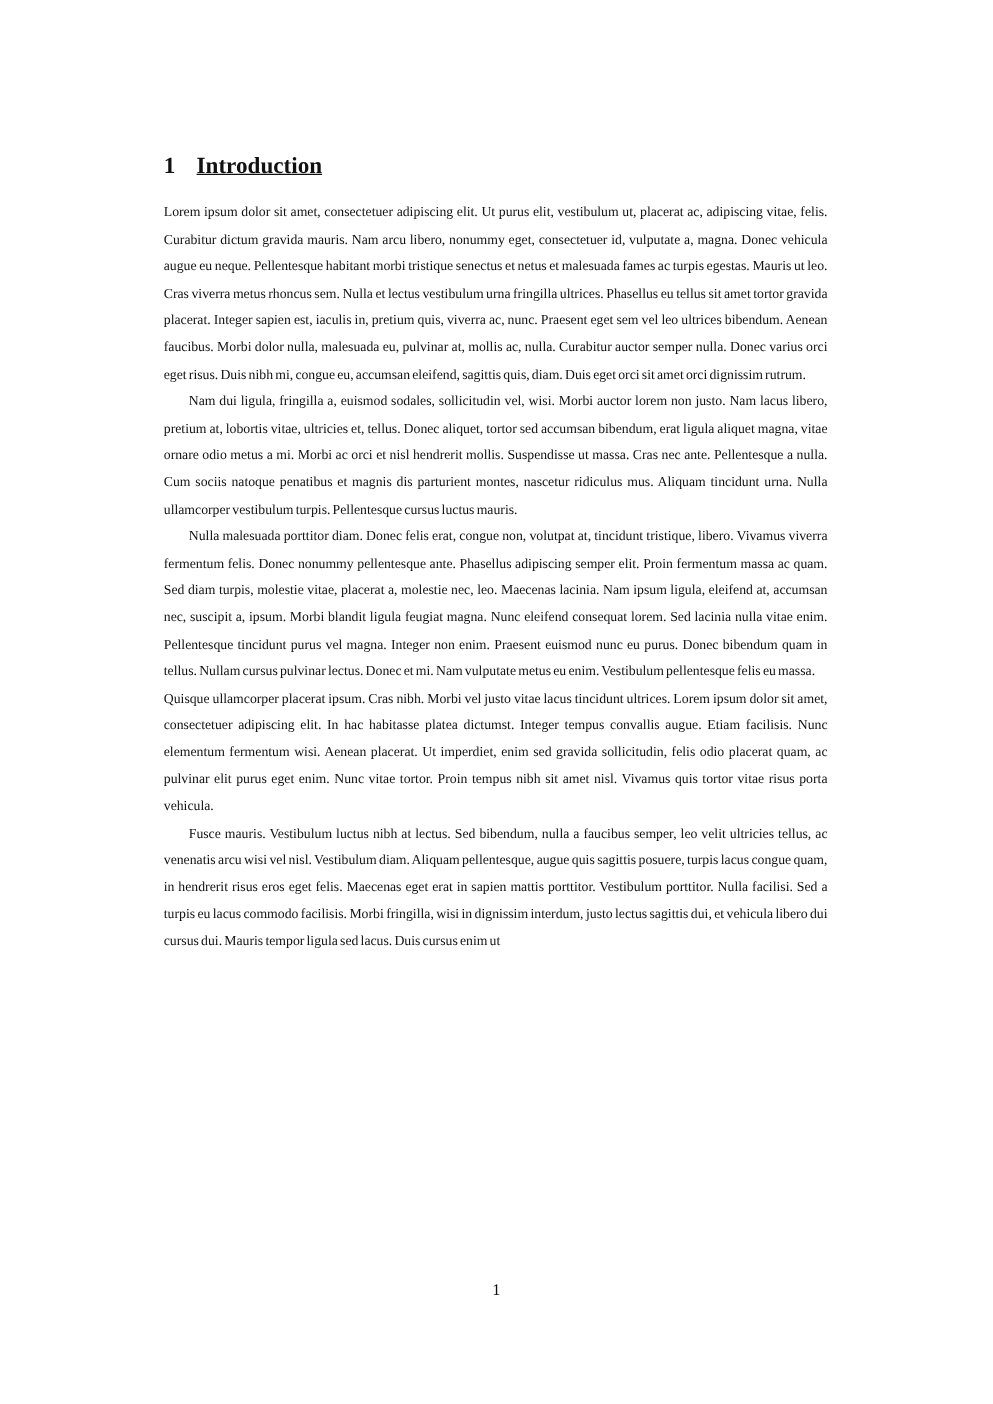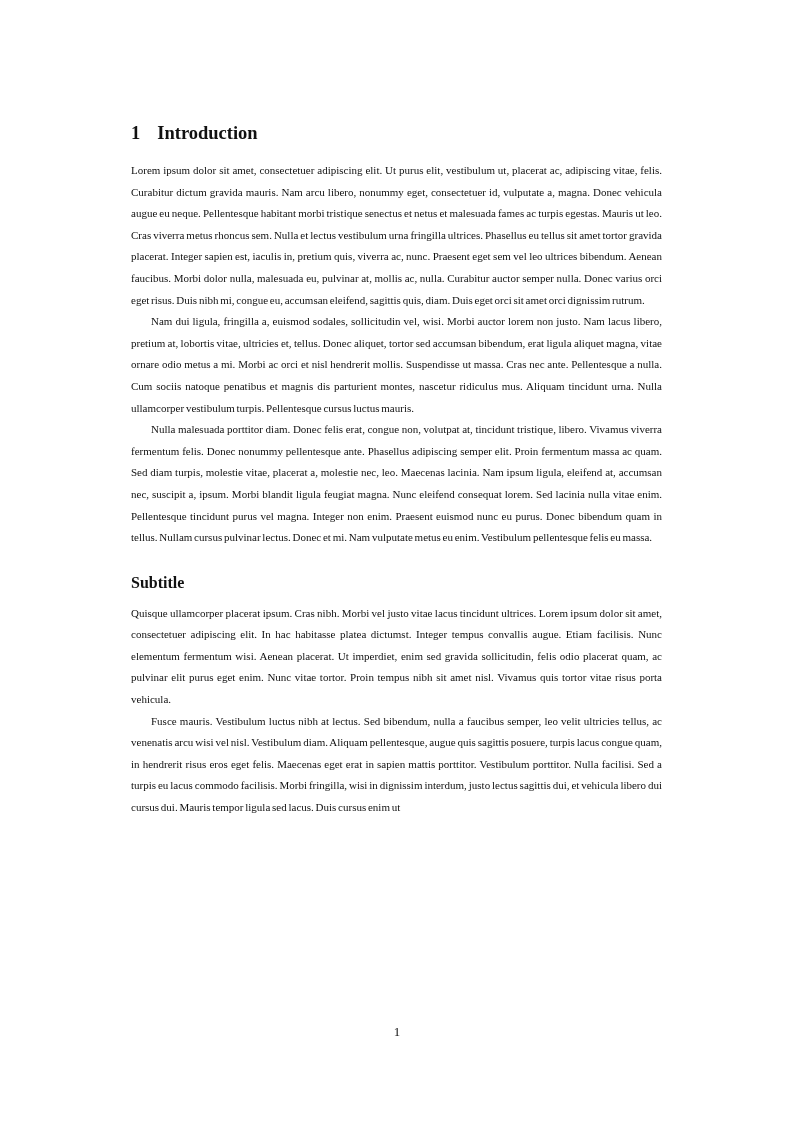--- a/index.html
+++ b/index.html
@@ -22,20 +22,21 @@
     left: 131px;
     top: 121px;
     width: 531px;
   }
   .section-heading {
     font-size: 18.5px;
     line-height: 24px;
     font-weight: bold;
     margin: 0 0 15px 0;
     letter-spacing: 0;
+    text-decoration: underline;
   }
   .section-heading .sec-num {
     display: inline-block;
     margin-right: 17px;
   }
   .para {
     font-size: 11px;
     line-height: 21.6px;
     text-align: justify;
     word-spacing: -1px;
@@ -67,21 +68,20 @@
   <main class="text-block">
 
     <h1 class="section-heading">
       <span class="sec-num">1</span><span>Introduction</span>
     </h1>
 
     <p class="para">Lorem ipsum dolor sit amet, consectetuer adipiscing elit. Ut purus elit, vestibulum ut, placerat ac, adipiscing vitae, felis. Curabitur dictum gravida mauris. Nam arcu libero, nonummy eget, consectetuer id, vulputate a, magna. Donec vehicula augue eu neque. Pellentesque habitant morbi tristique senectus et netus et malesuada fames ac turpis egestas. Mauris ut leo. Cras viverra metus rhoncus sem. Nulla et lectus vestibulum urna fringilla ultrices. Phasellus eu tellus sit amet tortor gravida placerat. Integer sapien est, iaculis in, pretium quis, viverra ac, nunc. Praesent eget sem vel leo ultrices bibendum. Aenean faucibus. Morbi dolor nulla, malesuada eu, pulvinar at, mollis ac, nulla. Curabitur auctor semper nulla. Donec varius orci eget risus. Duis nibh mi, congue eu, accumsan eleifend, sagittis quis, diam. Duis eget orci sit amet orci dignissim rutrum.</p>
     <p class="para indent">Nam dui ligula, fringilla a, euismod sodales, sollicitudin vel, wisi. Morbi auctor lorem non justo. Nam lacus libero, pretium at, lobortis vitae, ultricies et, tellus. Donec aliquet, tortor sed accumsan bibendum, erat ligula aliquet magna, vitae ornare odio metus a mi. Morbi ac orci et nisl hendrerit mollis. Suspendisse ut massa. Cras nec ante. Pellentesque a nulla. Cum sociis natoque penatibus et magnis dis parturient montes, nascetur ridiculus mus. Aliquam tincidunt urna. Nulla ullamcorper vestibulum turpis. Pellentesque cursus luctus mauris.</p>
     <p class="para indent">Nulla malesuada porttitor diam. Donec felis erat, congue non, volutpat at, tincidunt tristique, libero. Vivamus viverra fermentum felis. Donec nonummy pellentesque ante. Phasellus adipiscing semper elit. Proin fermentum massa ac quam. Sed diam turpis, molestie vitae, placerat a, molestie nec, leo. Maecenas lacinia. Nam ipsum ligula, eleifend at, accumsan nec, suscipit a, ipsum. Morbi blandit ligula feugiat magna. Nunc eleifend consequat lorem. Sed lacinia nulla vitae enim. Pellentesque tincidunt purus vel magna. Integer non enim. Praesent euismod nunc eu purus. Donec bibendum quam in tellus. Nullam cursus pulvinar lectus. Donec et mi. Nam vulputate metus eu enim. Vestibulum pellentesque felis eu massa.</p>
 
-    <h2 class="subsection-heading">Subtitle</h2>
 
     <p class="para">Quisque ullamcorper placerat ipsum. Cras nibh. Morbi vel justo vitae lacus tincidunt ultrices. Lorem ipsum dolor sit amet, consectetuer adipiscing elit. In hac habitasse platea dictumst. Integer tempus convallis augue. Etiam facilisis. Nunc elementum fermentum wisi. Aenean placerat. Ut imperdiet, enim sed gravida sollicitudin, felis odio placerat quam, ac pulvinar elit purus eget enim. Nunc vitae tortor. Proin tempus nibh sit amet nisl. Vivamus quis tortor vitae risus porta vehicula.</p>
     <p class="para indent">Fusce mauris. Vestibulum luctus nibh at lectus. Sed bibendum, nulla a faucibus semper, leo velit ultricies tellus, ac venenatis arcu wisi vel nisl. Vestibulum diam. Aliquam pellentesque, augue quis sagittis posuere, turpis lacus congue quam, in hendrerit risus eros eget felis. Maecenas eget erat in sapien mattis porttitor. Vestibulum porttitor. Nulla facilisi. Sed a turpis eu lacus commodo facilisis. Morbi fringilla, wisi in dignissim interdum, justo lectus sagittis dui, et vehicula libero dui cursus dui. Mauris tempor ligula sed lacus. Duis cursus enim ut</p>
 
   </main>
 
   <footer class="page-footer">
     <span>1</span>
   </footer>
 </div>

